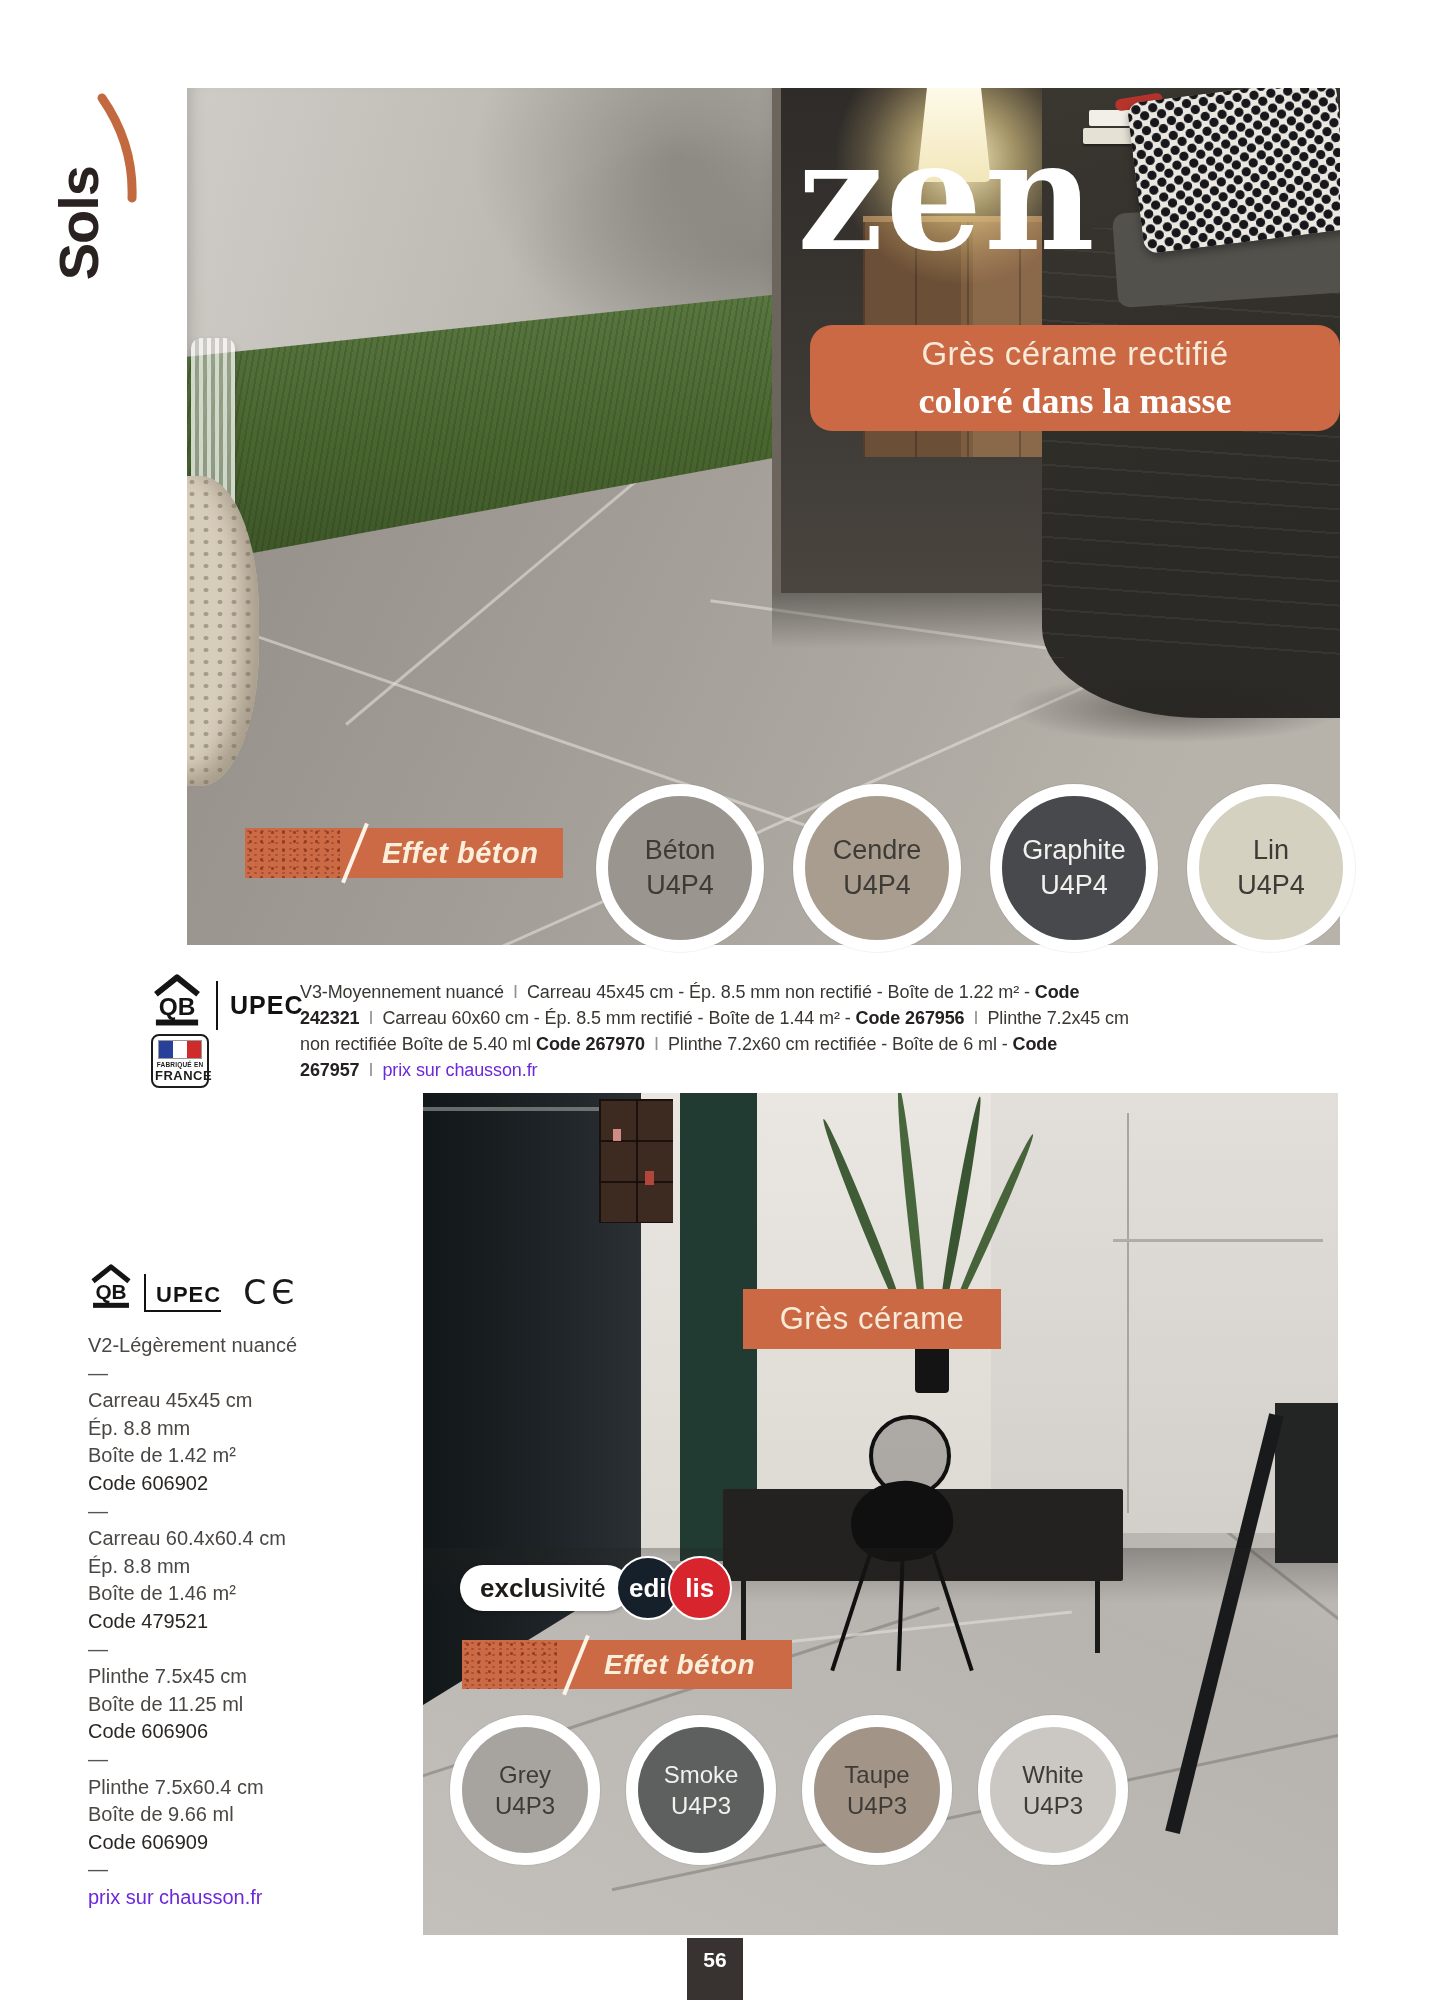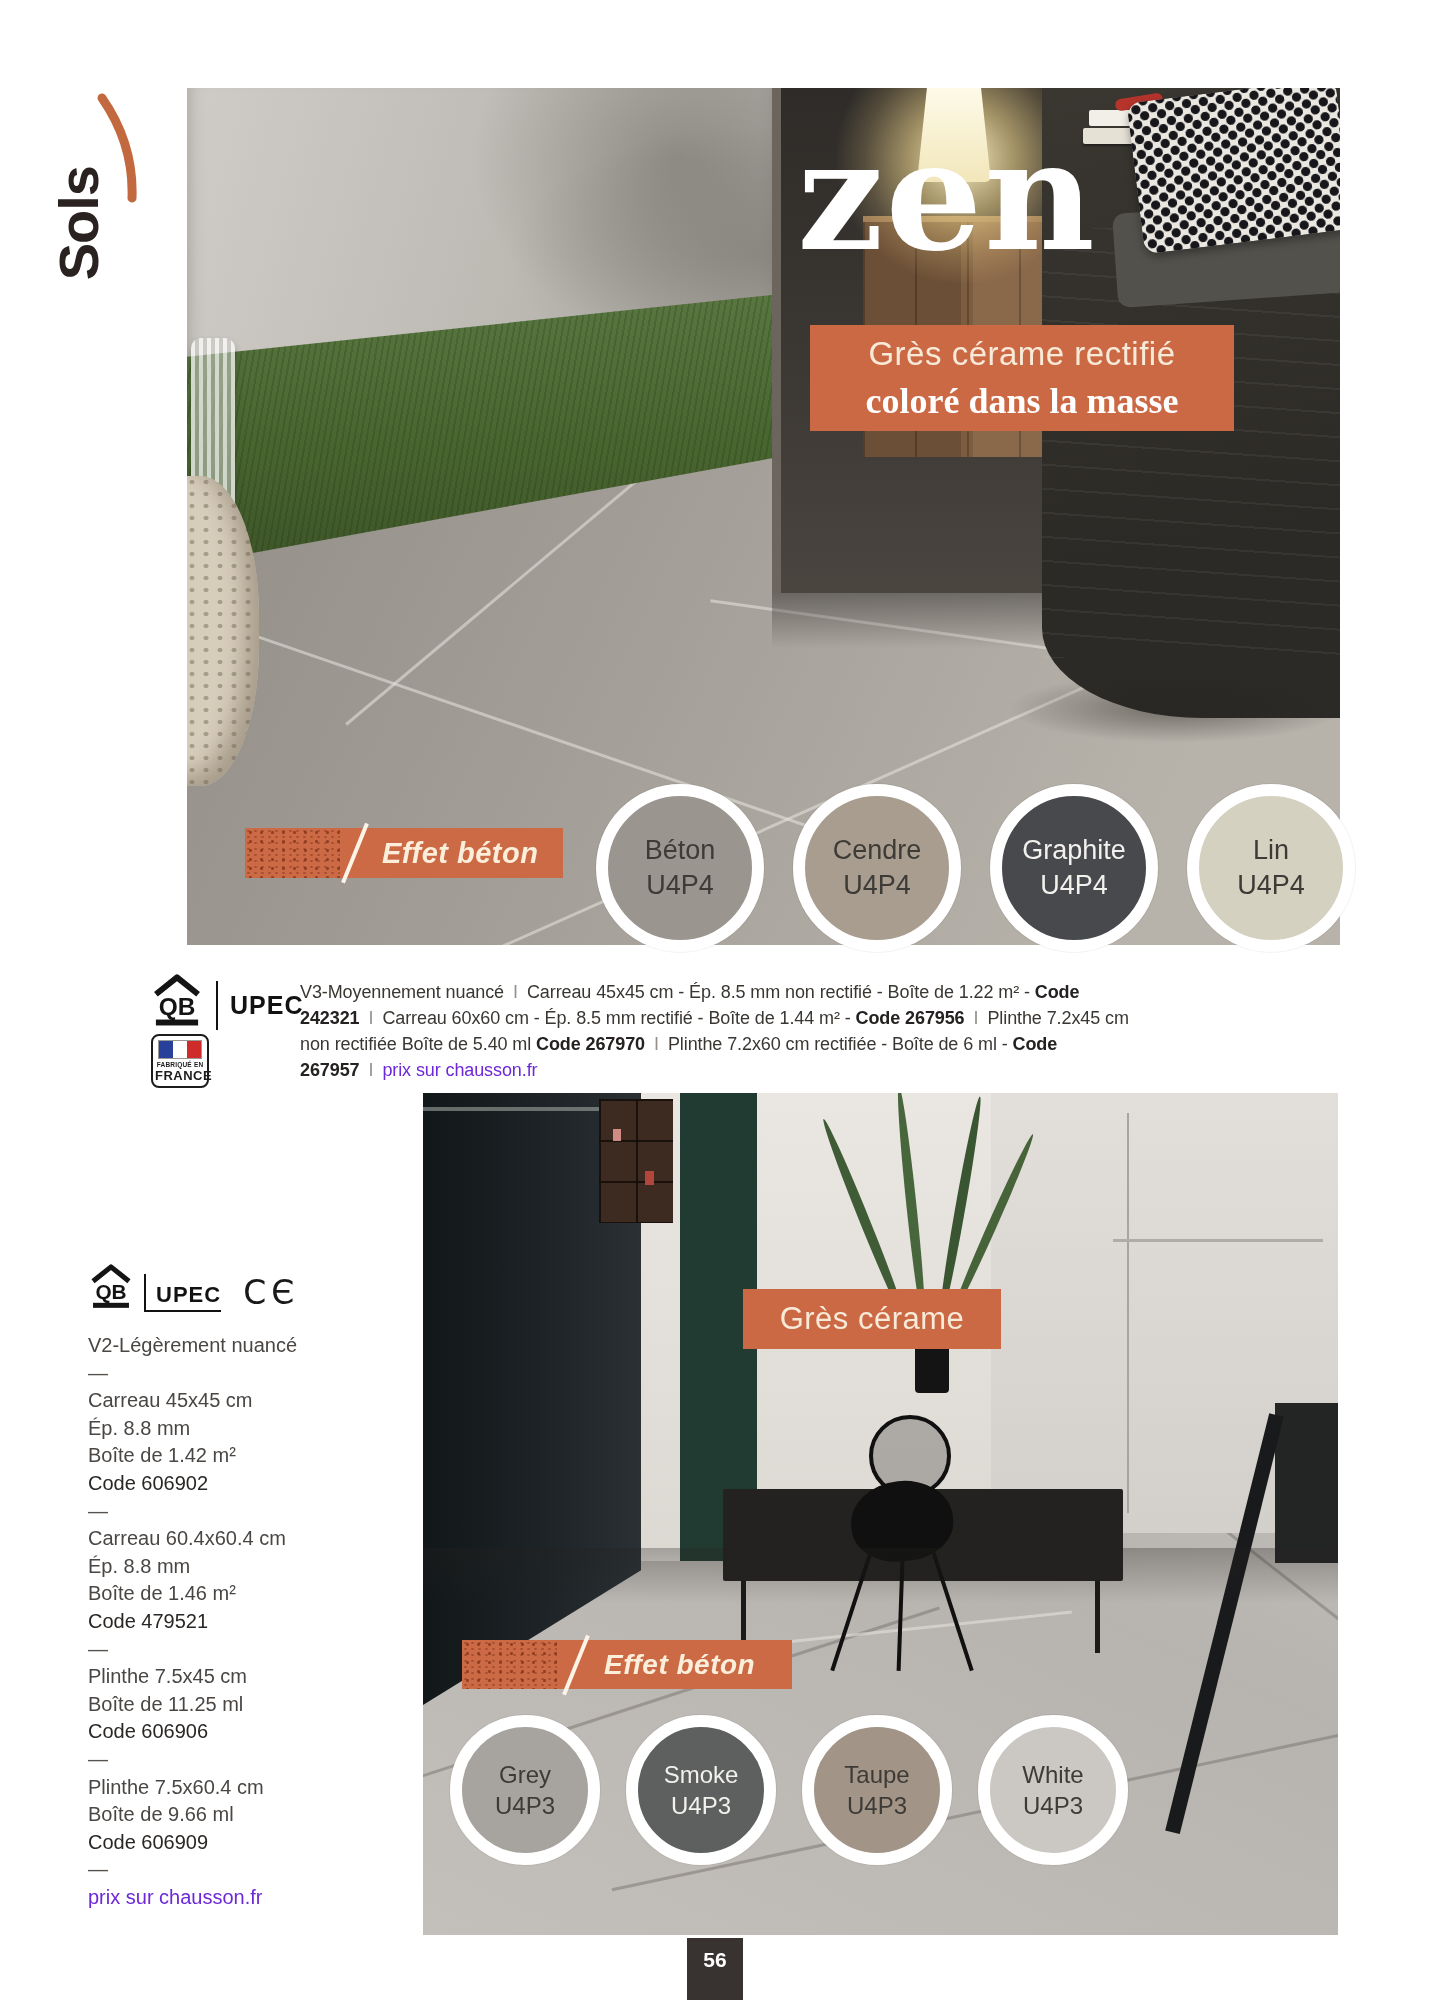--- a/index.html
+++ b/index.html
@@ -129,21 +129,21 @@
 
     <div class="abs" style="left:928px;top:118px;width:232px;height:94px;background:#53514c;border-radius:12px;transform:rotate(-4deg);"></div>
     <div class="abs" style="left:948px;top:2px;width:210px;height:152px;border-radius:14px;transform:rotate(-7deg);
          background-color:#eae7e0;
          background-image:radial-gradient(circle,#17171b 4.2px,transparent 5px),radial-gradient(circle,#17171b 4.2px,transparent 5px);
          background-size:17px 15px,17px 15px;background-position:0 0,8px 7px;
          box-shadow:0 4px 8px rgba(0,0,0,.35);"></div>
   </div>
 
   <div class="serif-title" style="left:667px;top:120px;width:560px;font-size:152px;">zen</div>
-  <div class="banner" style="left:810px;top:325px;width:424px;height:106px;">
+  <div class="banner" style="left:810px;top:325px;width:530px;height:106px;border-radius:22px;">
     <div class="l1">Grès cérame rectifié</div>
     <div class="l2">coloré dans la masse</div>
   </div>
   <div class="effet" style="left:245px;top:828px;width:318px;height:50px;">
     <span class="tex"></span>
     <span class="slash" style="left:108px;"></span>
     <span class="lab">Effet béton</span>
   </div>
   <div class="swatch-row" style="left:596px;top:784px;gap:29px;">
       <div class="swatch" style="width: 168px; height: 168px; background: rgb(154, 149, 142); color: rgb(62, 59, 55); font-size: 27px;">
@@ -225,20 +225,28 @@
     <div class="abs" style="left:846px;top:322px;width:15px;height:430px;background:#191a1c;transform:rotate(14deg);transform-origin:top;"></div>
 
     <div class="abs" style="left:0;top:455px;width:915px;height:55px;
          background:linear-gradient(180deg,rgba(35,33,30,.30),transparent);"></div>
   </div>
 
   <div class="banner" style="left:743px;top:1289px;width:258px;height:60px;">
     <div class="l1" style="font-size:31px;">Grès cérame</div>
   </div>
 
+  <div class="excl" style="left:460px;top:1556px;">
+    <div class="pill">
+      <span style="font-weight:bold;">exclu</span>
+        <span>sivité</span>
+    </div>
+    <div class="circ" style="background:#16202b;margin-left:-14px;z-index:2;">edi</div>
+    <div class="circ" style="background:#d7242d;margin-left:-12px;z-index:3;">lis</div>
+  </div>
 
   <div class="effet" style="left:462px;top:1640px;width:330px;height:49px;">
     <span class="tex"></span>
     <span class="slash" style="left:112px;"></span>
     <span class="lab" style="font-size:28px;margin-left:142px;">Effet béton</span>
   </div>
 
   <div class="swatch-row" style="left:450px;top:1715px;gap:26px;">
       <div class="swatch" style="width: 150px; height: 150px; background: rgb(167, 164, 160); color: rgb(62, 59, 55); font-size: 24px;">
         <span>Grey</span>

